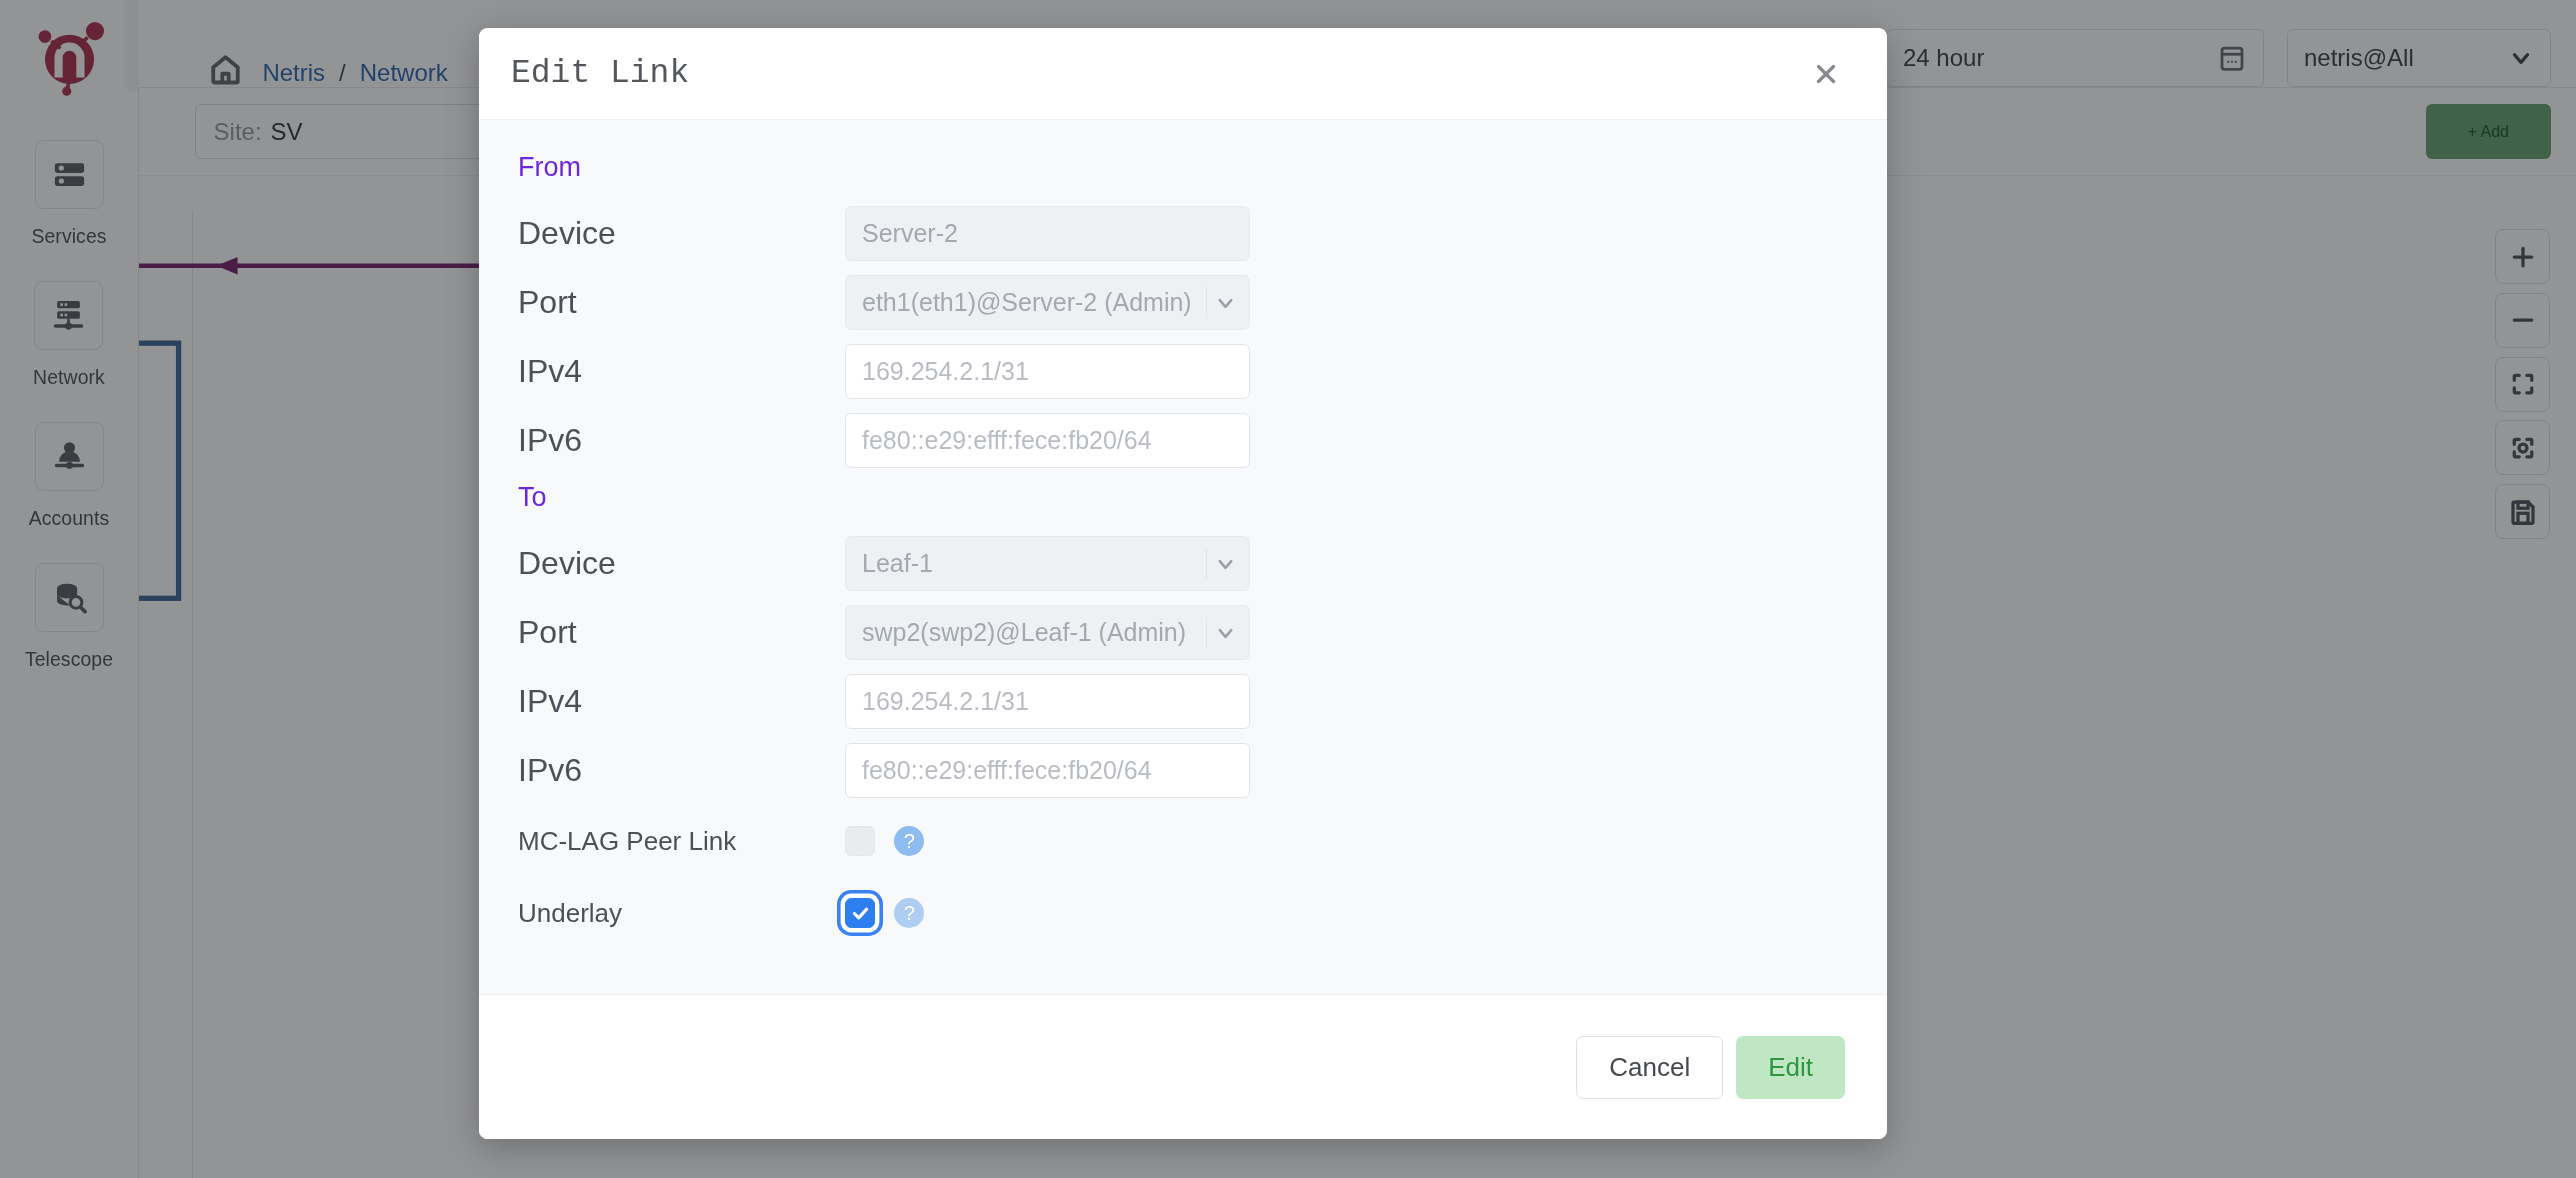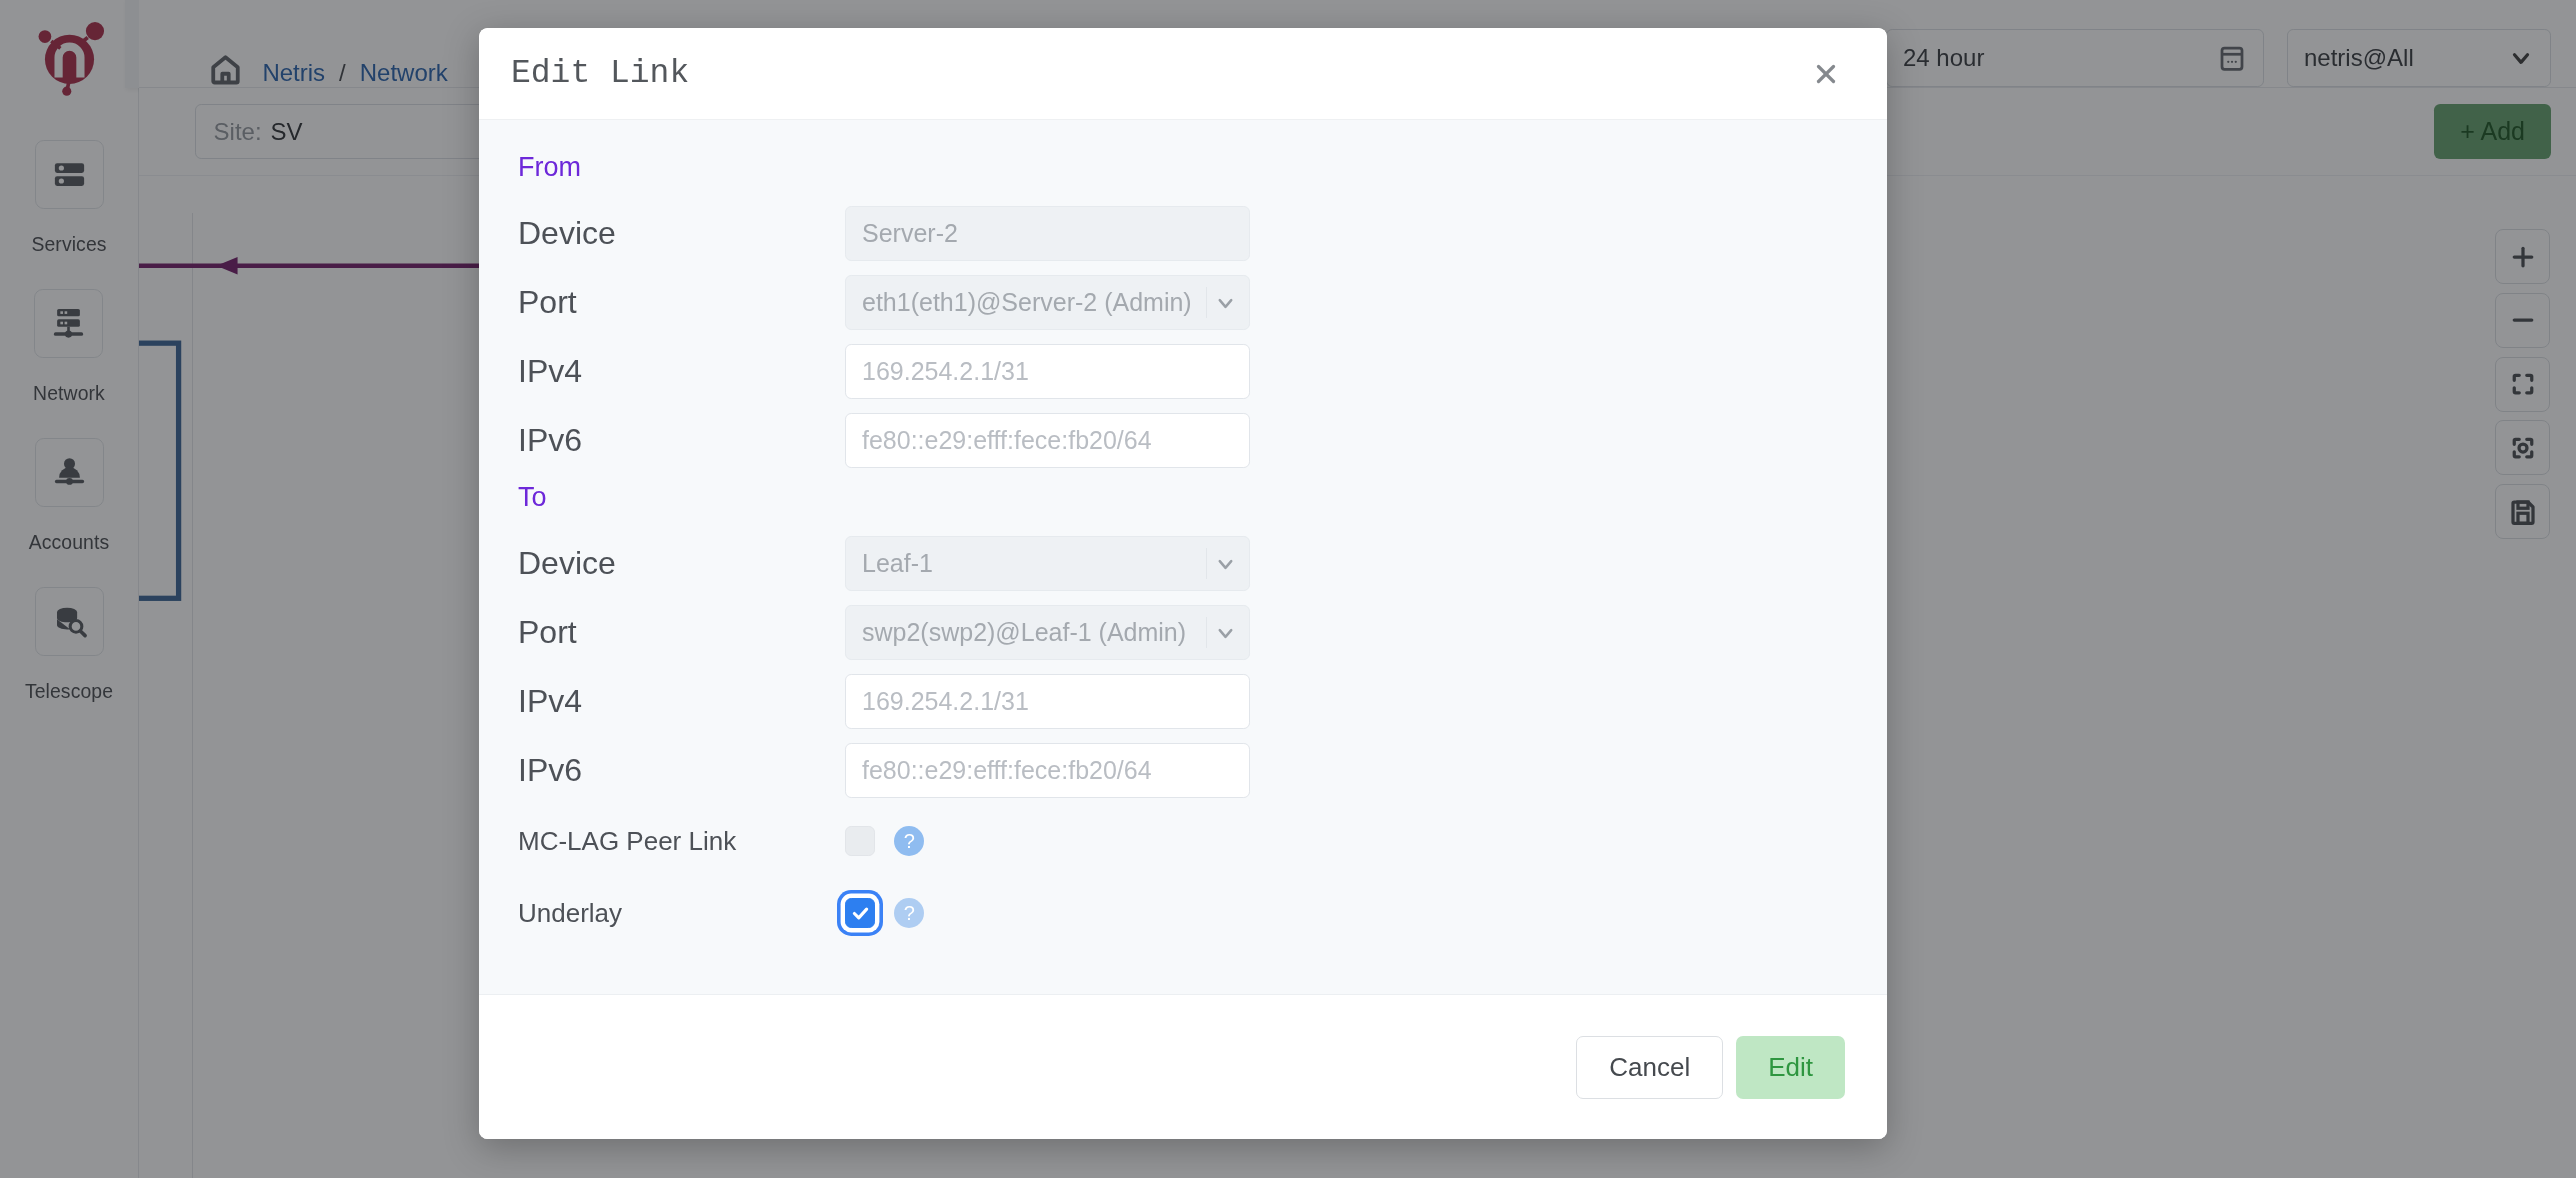--- a/index.html
+++ b/index.html
@@ -22,21 +22,21 @@
   }
   .logo { margin-top: 12.3px; width: 91px; height: 91px; position: relative; }
   .logo svg { width: 91px; height: 91px; display: block; }
   .nav-list { margin-top: 37px; display: flex; flex-direction: column; gap: 33px; width: 100%; align-items: center; }
   .nav-item { display: flex; flex-direction: column; align-items: center; cursor: pointer; }
   .nav-icon-box {
     width: 69px; height: 69px; border: 0.9px solid #dfe3e6; border-radius: 8.8px;
     display: flex; align-items: center; justify-content: center; background: transparent;
   }
   .nav-icon-box svg { width: 39px; height: 39px; fill: #4a4f55; }
-  .nav-label { margin-top: 24px; font-size: 19.4px; color: #3f4247; letter-spacing: 0.1px; }
+  .nav-label { margin-top: 16px; font-size: 19.4px; color: #3f4247; letter-spacing: 0.1px; }
 
   
   .collapse-btn {
     position: absolute; left: 125px; top: 0px; width: 74px; height: 88px;
     background: #f3f4f6; border-bottom-right-radius: 16px; border-top-right-radius: 3.5px;
     display: flex; align-items: center; justify-content: center; cursor: pointer;
     box-shadow: 1.8px 1.8px 5.3px rgba(0,0,0,0.07);
   }
   .collapse-btn svg { width: 30px; height: 30px; stroke: #2c2f33; fill: none; stroke-width: 3.4; }
 
@@ -74,21 +74,21 @@
     display: flex; align-items: center; padding: 0 25px 0 56px;
   }
   .site-filter {
     height: 55px; min-width: 968px; border: 0.9px solid #d8dde2; border-radius: 6.2px;
     display: flex; align-items: center; padding: 0 17.6px; gap: 8.8px; font-size: 24px; cursor: pointer;
   }
   .site-filter .sf-label { color: #8d9299; }
   .site-filter .sf-value { color: #23262a; }
   .add-btn {
     margin-left: auto; background: #5a9a64; color: #0f4a17; border: none; border-radius: 6.2px;
-    height: 55px; padding: 0 26px; font-size: 25px; font-family: inherit; cursor: pointer;
+    height: 55px; padding: 0 42px; font-size: 16px; font-family: inherit; cursor: pointer;
   }
 
   
   .canvas { position: absolute; left: 139px; top: 176px; right: 0; bottom: 0; background: #ffffff; overflow: hidden; }
   .canvas .frame-border { position: absolute; left: 53px; top: 37px; right: 0; bottom: 0; border-left: 0.9px solid #e0e3e7; }
   .topo-svg { position: absolute; left: 0; top: 0; width: 100%; height: 100%; }
 
   
   .canvas-tools {
     position: absolute; right: 26px; top: 53px; display: flex; flex-direction: column; gap: 8.8px;

